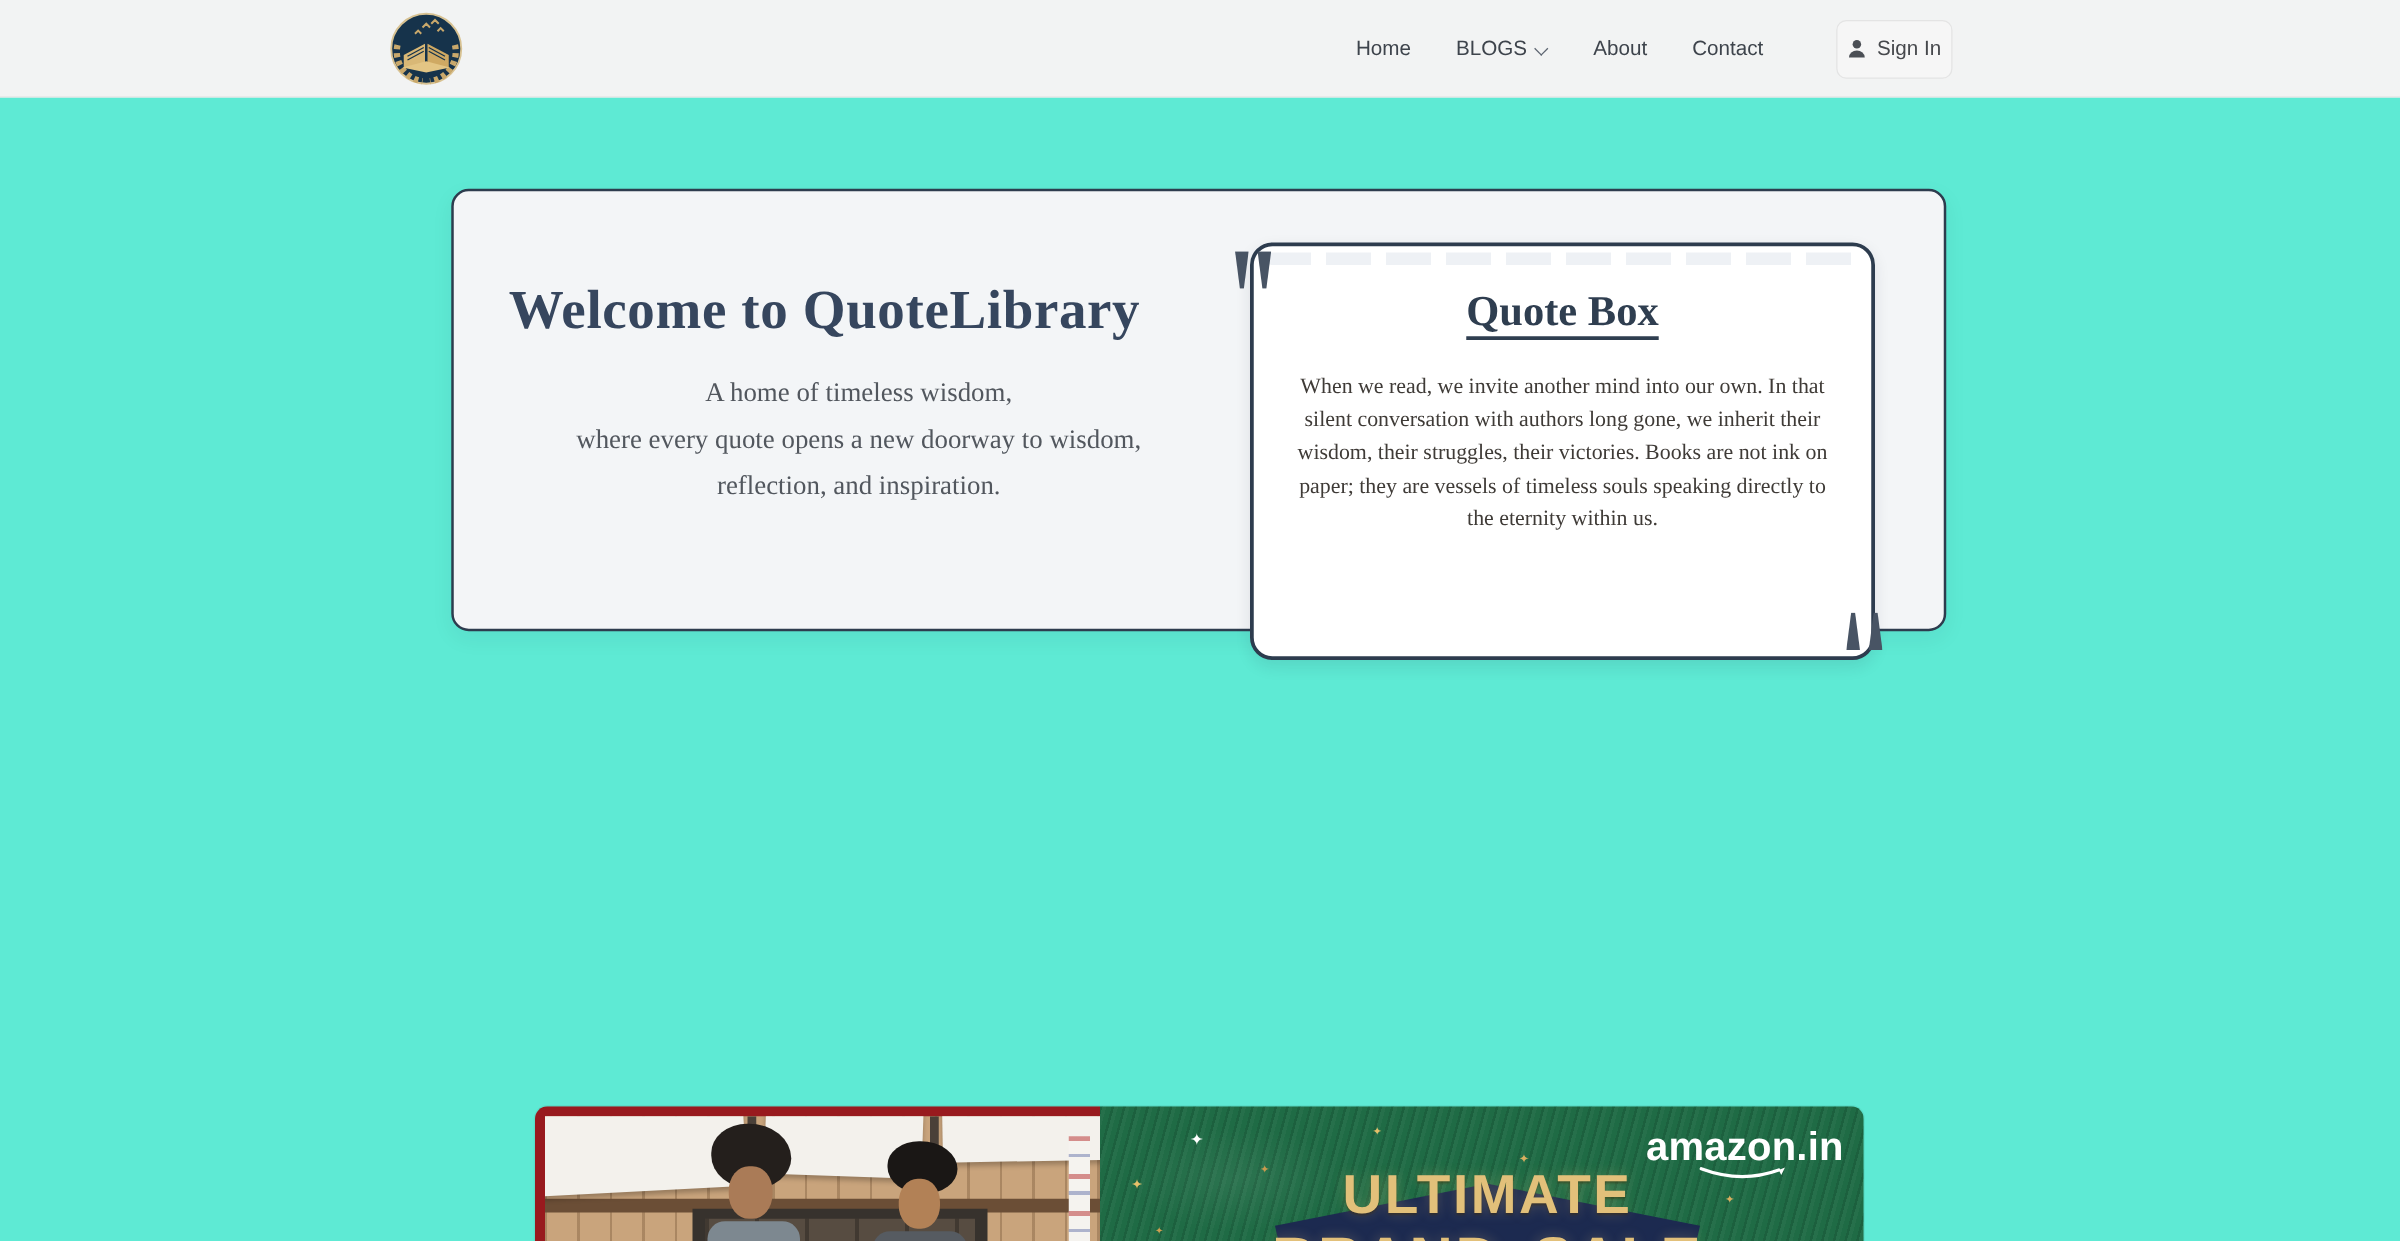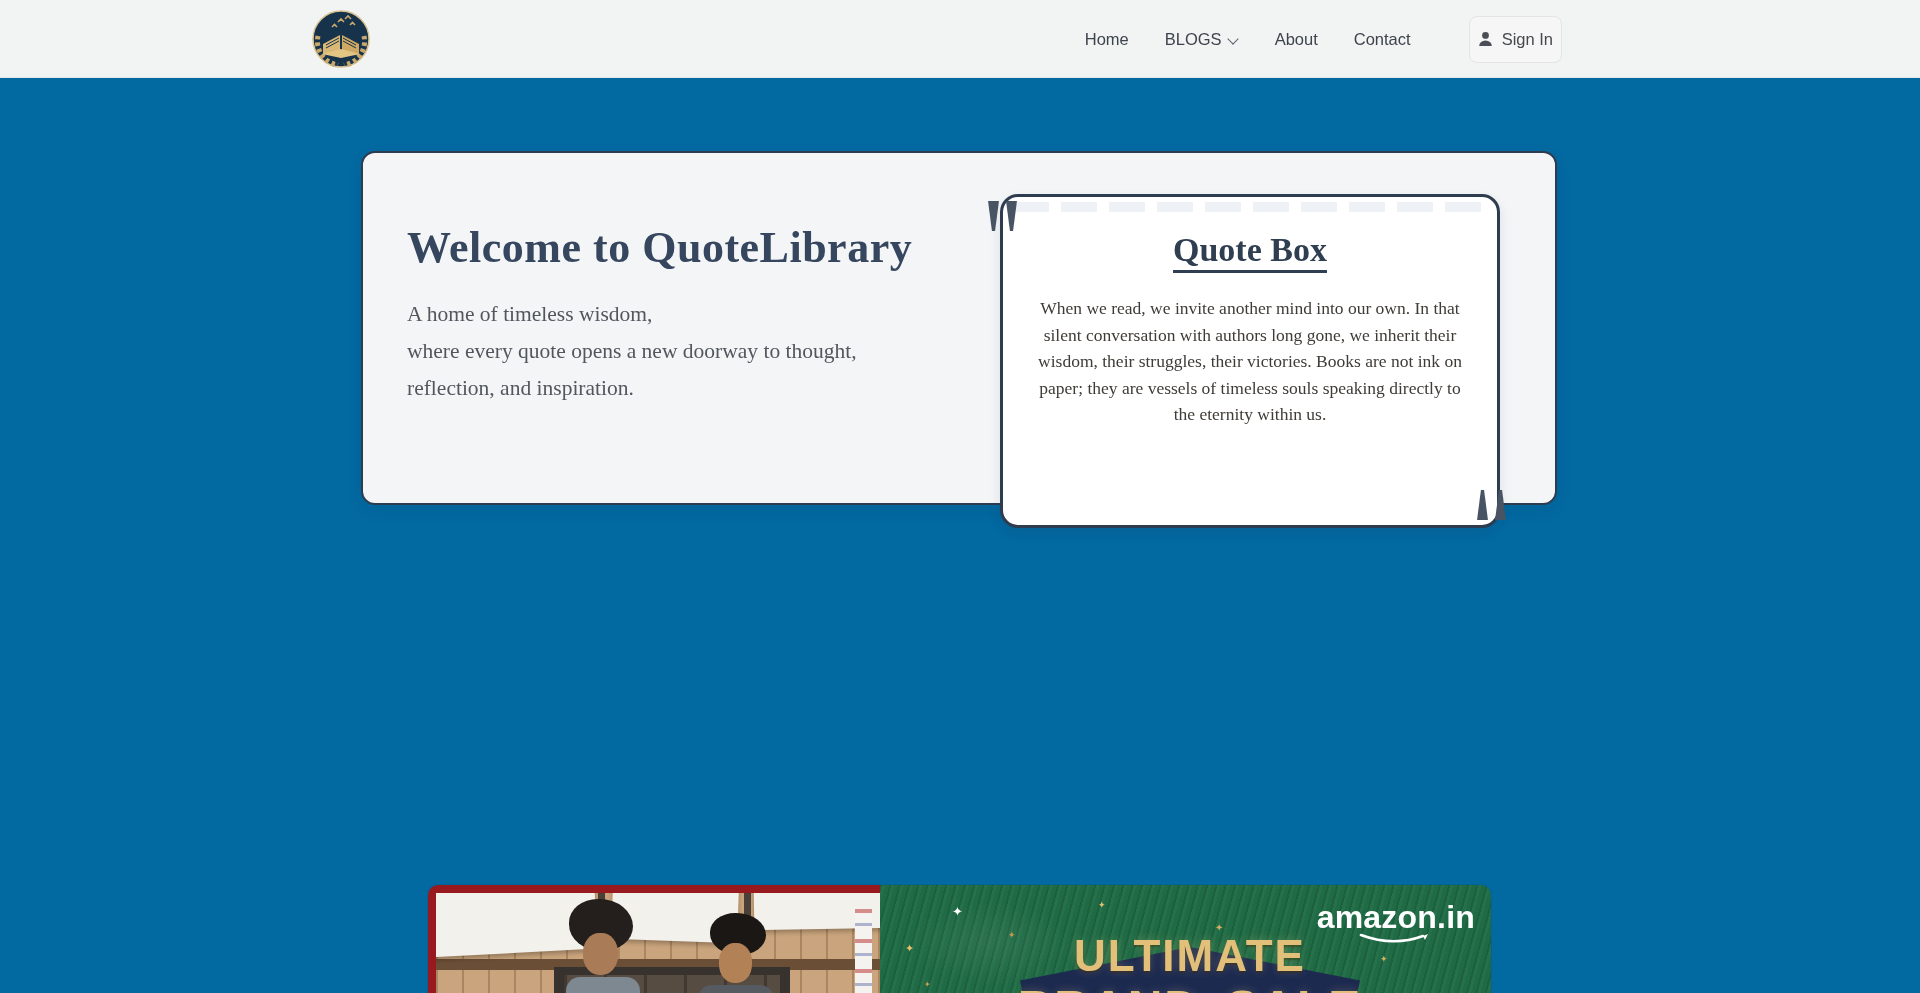--- a/index.html
+++ b/index.html
@@ -1,18 +1,18 @@
 <!DOCTYPE html>
 <html><head>
 <meta charset="utf-8">
 <style>
   * { margin:0; padding:0; box-sizing:border-box; }
   html,body { width:1920px; height:993px; }
   body { font-family:"Liberation Sans", sans-serif; background:#ffffff; overflow:hidden; }
-  .canvas { position:relative; width:1920px; height:993px; overflow:hidden; background:#0369a1; }
+  .canvas { position:relative; width:1920px; height:993px; overflow:hidden; background:#5eead4; }
 
   
   .header { position:absolute; left:0; top:0; width:1920px; height:78px;
             background:#f2f3f3; border-bottom:1px solid #e6e6e6; z-index:20; }
   .header-inner { position:absolute; left:310px; right:358px; top:0; height:78px;
                   display:flex; align-items:center; justify-content:space-between; }
   .logo { width:62px; height:62px; display:block; cursor:pointer; }
   .nav { display:flex; align-items:center; gap:36px; }
   .nav-link { font-size:16.5px; color:#3e444c; cursor:pointer; display:flex; align-items:center; gap:6px; }
   .chev { width:11px; height:11px; position:relative; top:-1px; }
@@ -24,21 +24,21 @@
 
   
   .hero { position:absolute; left:361px; top:151px; width:1196px; height:354px;
           background:#f3f5f7; border:2.5px solid #2d3c4e; border-radius:14px;
           box-shadow:0 6px 18px rgba(20,30,50,.06); }
   .hero-left { position:absolute; left:44px; top:66px; width:560px; }
   .hero-title { font-family:"Liberation Serif", serif; font-size:44px; line-height:58px;
                 font-weight:600; color:#36465e; letter-spacing:.5px; }
   .tagline { margin-top:26px; font-family:"Liberation Serif", serif; font-size:21.5px;
              color:#52575e; }
-  .tagline p { margin:0 0 15px 0; line-height:22px; }
+  .tagline p { margin:0 0 15px 0; line-height:22px;text-align:center; }
 
   
   .quote-box { position:absolute; left:637px; top:41px; width:500px; height:334px;
                background:#ffffff; border:3px solid #2d3c4e; border-radius:18px;
                box-shadow:0 5px 12px rgba(25,35,55,.10); }
   .qb-pattern { position:absolute; left:10px; right:10px; top:5px; height:10px;
                 background:repeating-linear-gradient(90deg,#eef1f5 0 36px,transparent 36px 48px);
                 border-radius:8px; }
   .qb-title { margin-top:34px; text-align:center; font-family:"Liberation Serif", serif;
               font-size:34px; font-weight:700; color:#2f3e50;
@@ -137,21 +137,21 @@
         </button>
       </nav>
     </div>
   </header>
 
   <section class="hero">
     <div class="hero-left">
       <h1 class="hero-title">Welcome to QuoteLibrary</h1>
       <div class="tagline">
         <p>A home of timeless wisdom,</p>
-        <p>where every quote opens a new doorway to thought,</p>
+        <p>where every quote opens a new doorway to wisdom,</p>
         <p>reflection, and inspiration.</p>
       </div>
     </div>
 
     <div class="quote-box">
       <div class="qb-pattern"></div>
       <div class="qmark qmark-open">
           <span></span>
           <span></span>
         </div>

